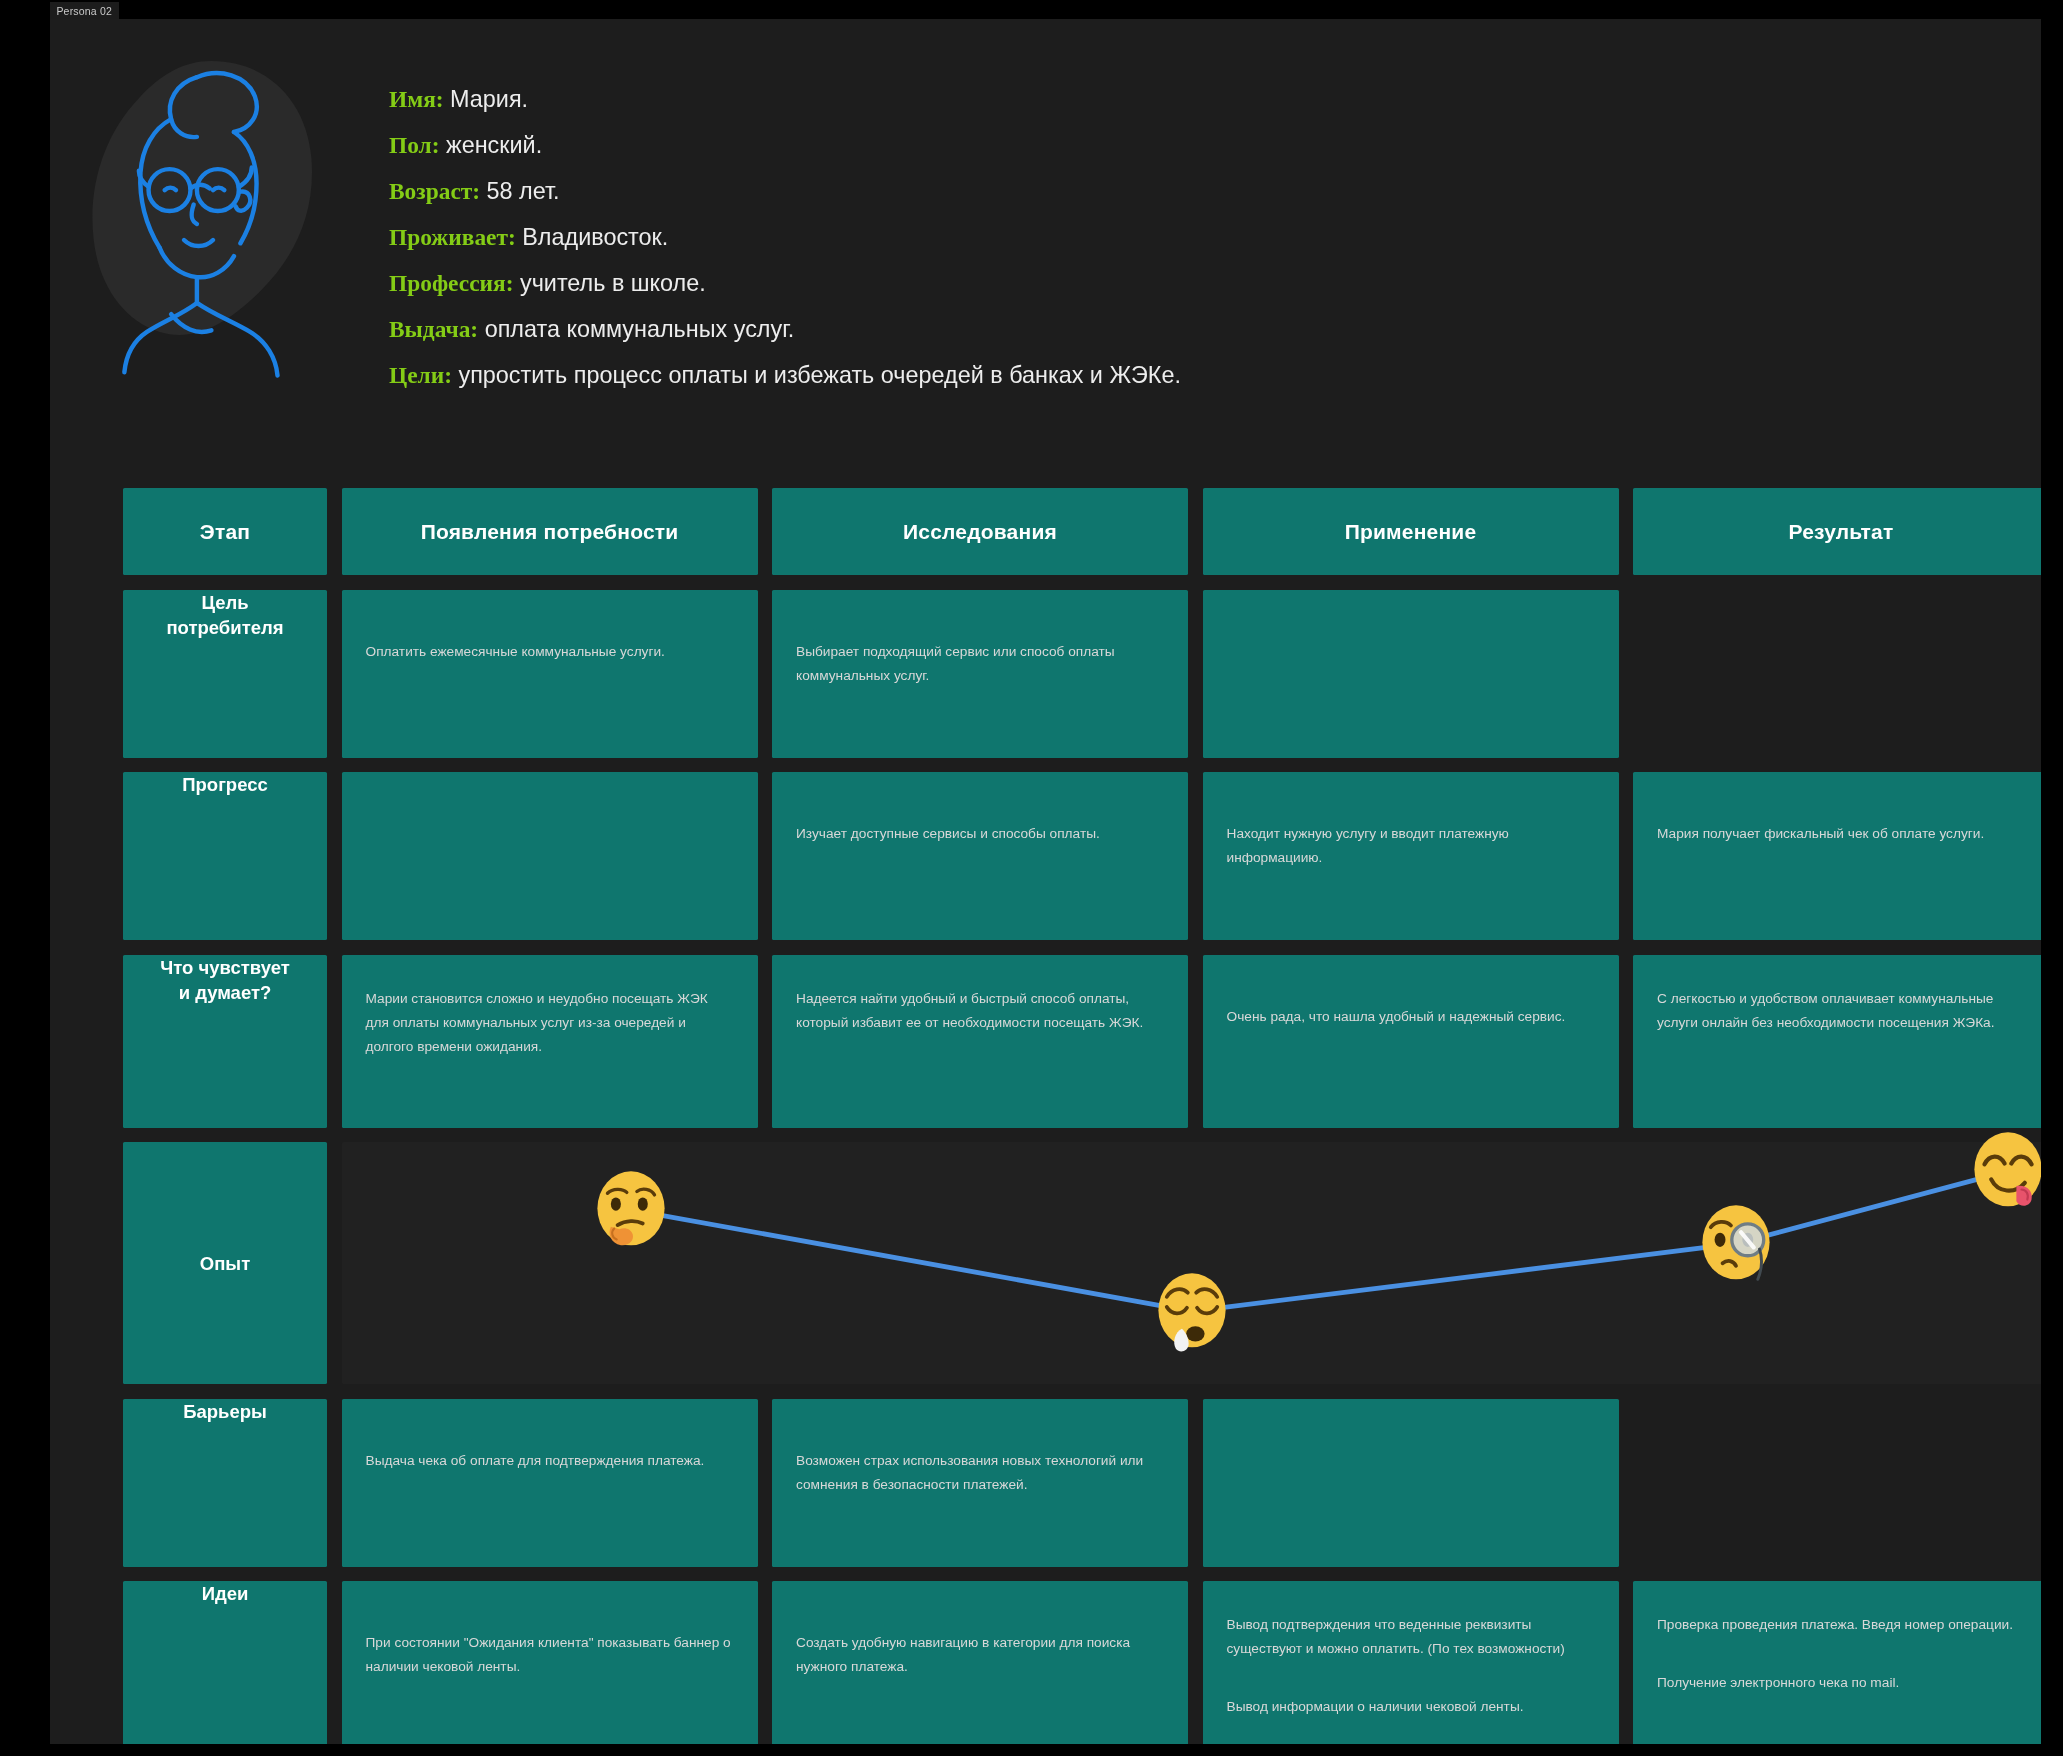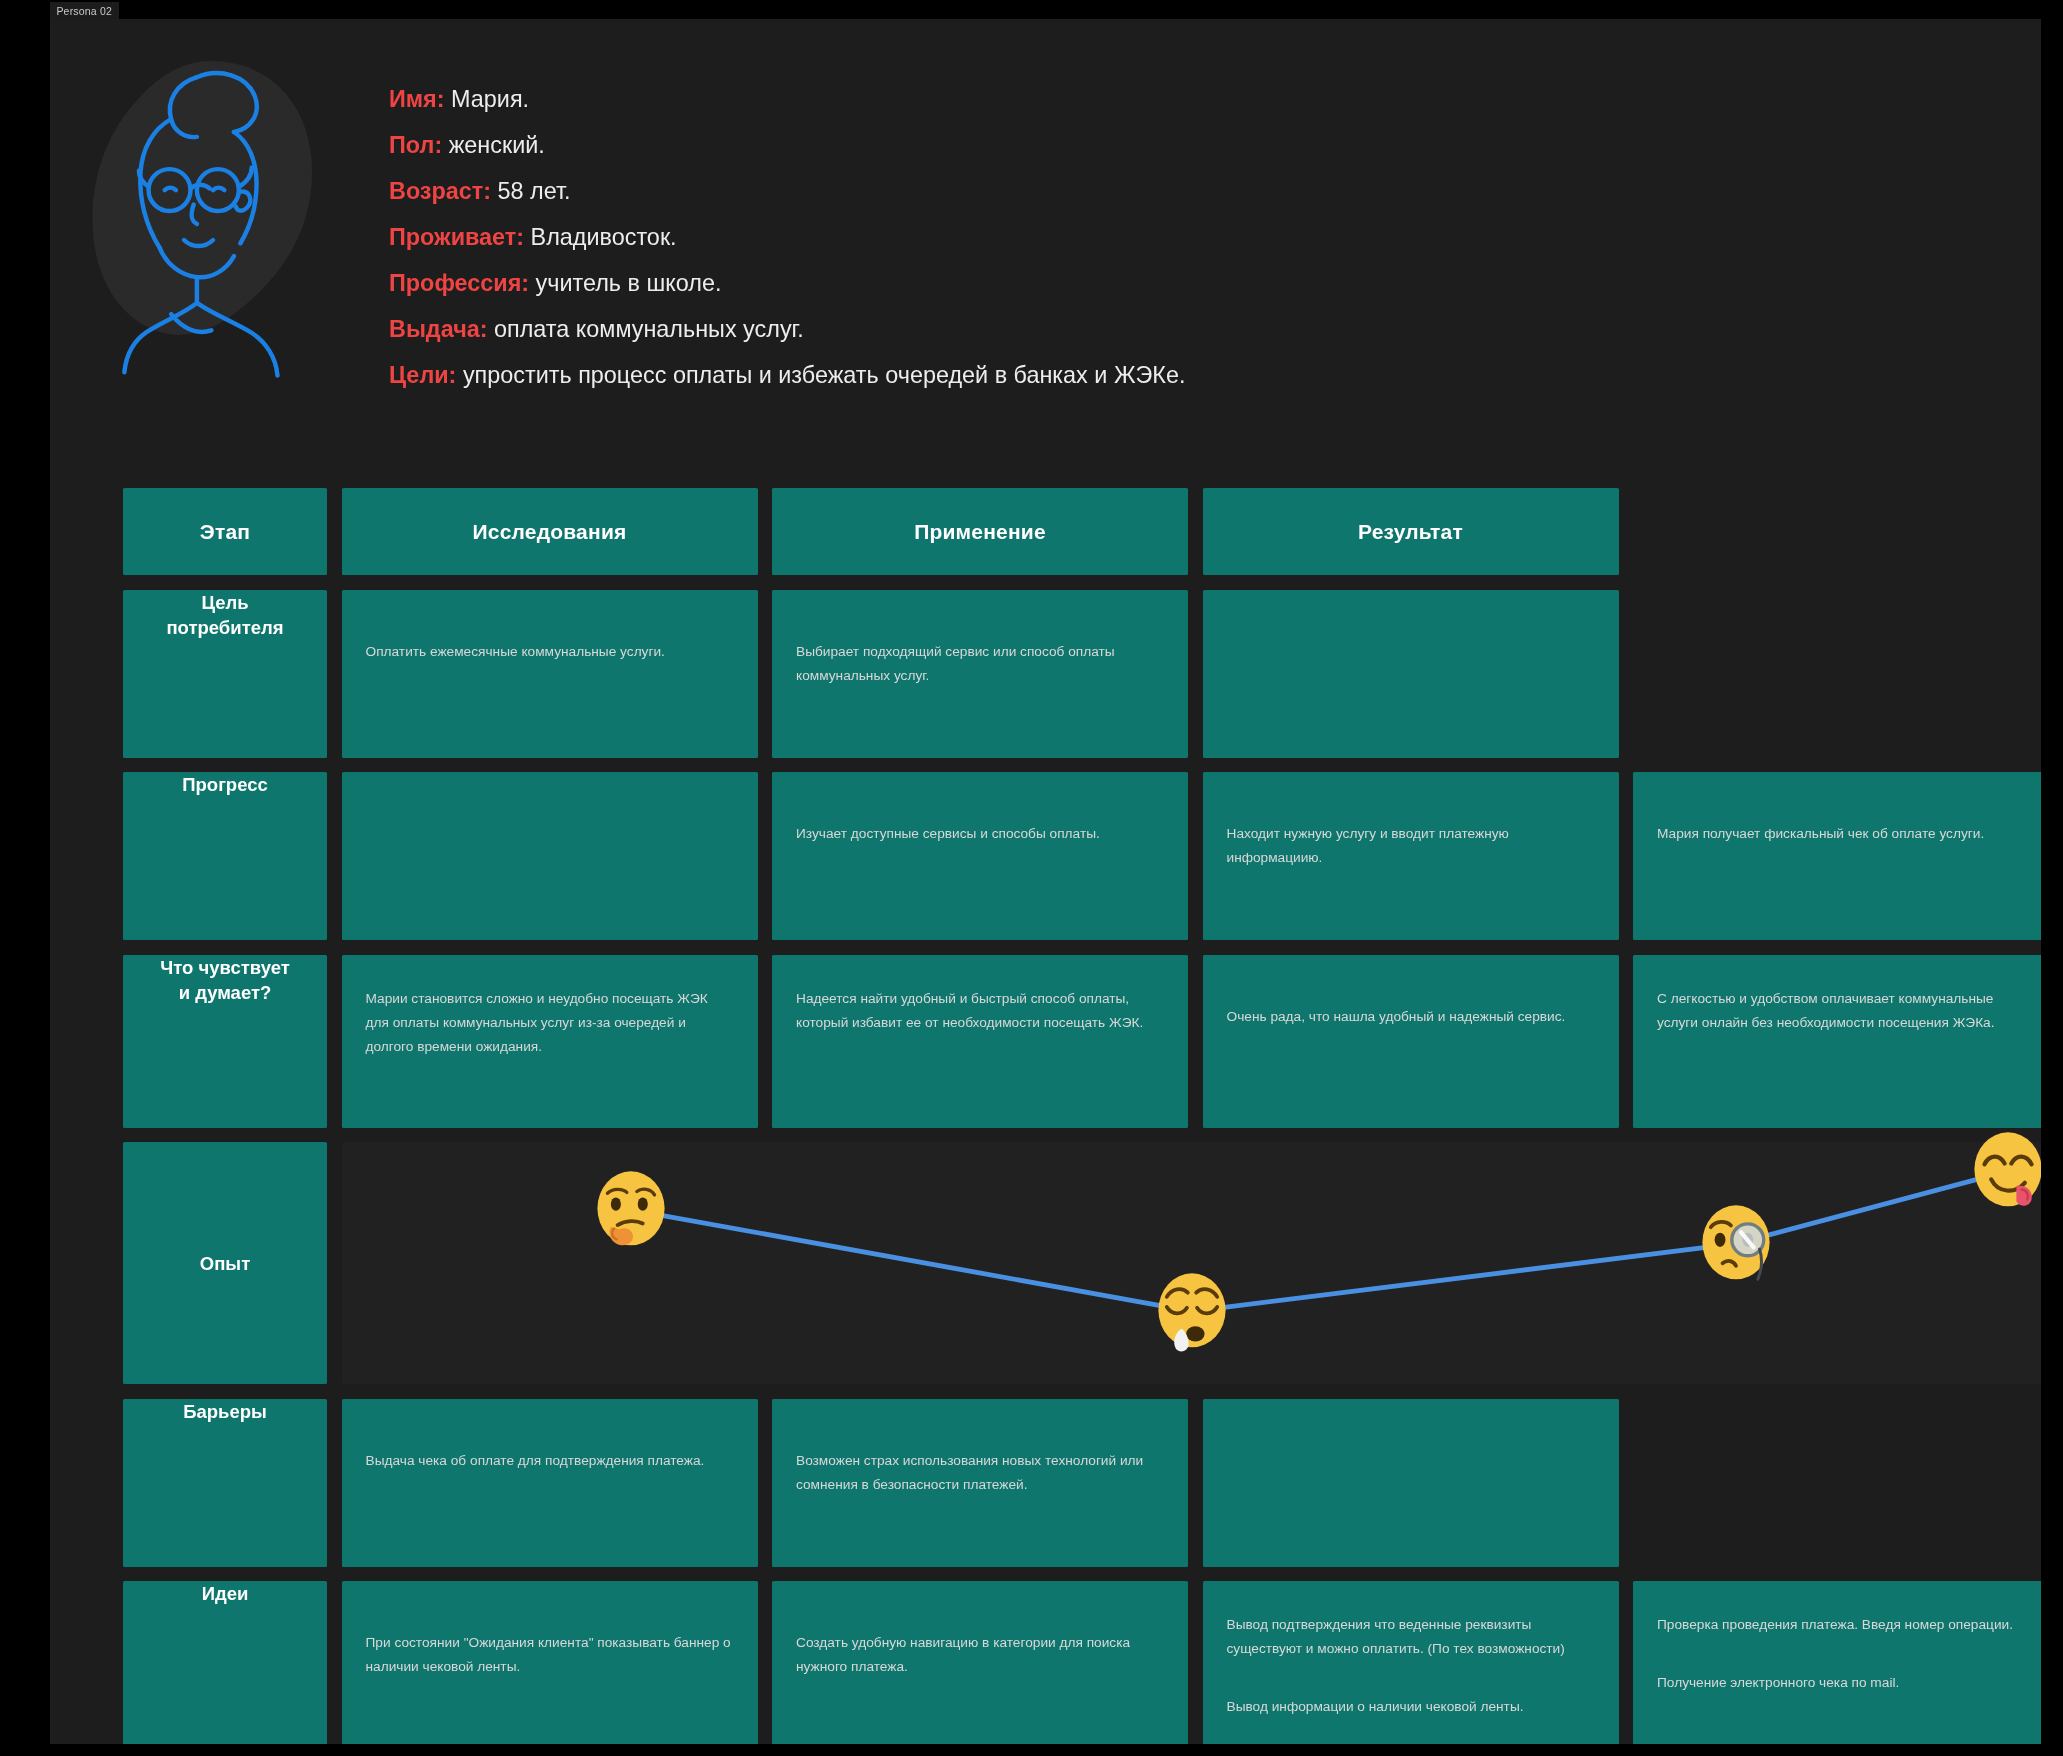--- a/index.html
+++ b/index.html
@@ -53,21 +53,22 @@
     width: 1532px;
   }
   .persona-line {
     font-size: 23.4px;
     line-height: 46px;
     color: #ededed;
     white-space: nowrap;
   }
   .persona-line .pl-label {
     font-weight: bold;
-    color: #ef4444;
+    color: #84cc16;
+    font-family: Liberation Serif, serif;
   }
 
   
   #journey {
     position: absolute;
     left: 73px; top: 469px;
     width: 1919px;
   }
   .jrow {
     display: flex;
@@ -222,20 +223,23 @@
           <span class="pl-label">Цели:</span><span> упростить процесс оплаты и избежать очередей в банках и ЖЭКе.</span>
         </div>
       </div>
     </section>
 
     <section id="journey">
 
       <div class="jrow hrow">
         <div class="jcell col-stage">
           <span class="hcell-text">Этап</span>
+        </div>
+        <div class="jcell col-data">
+          <span class="hcell-text">Появления потребности</span>
         </div>
         <div class="jcell col-data">
           <span class="hcell-text">Исследования</span>
         </div>
         <div class="jcell col-data">
           <span class="hcell-text">Применение</span>
         </div>
         <div class="jcell col-data">
           <span class="hcell-text">Результат</span>
         </div>

